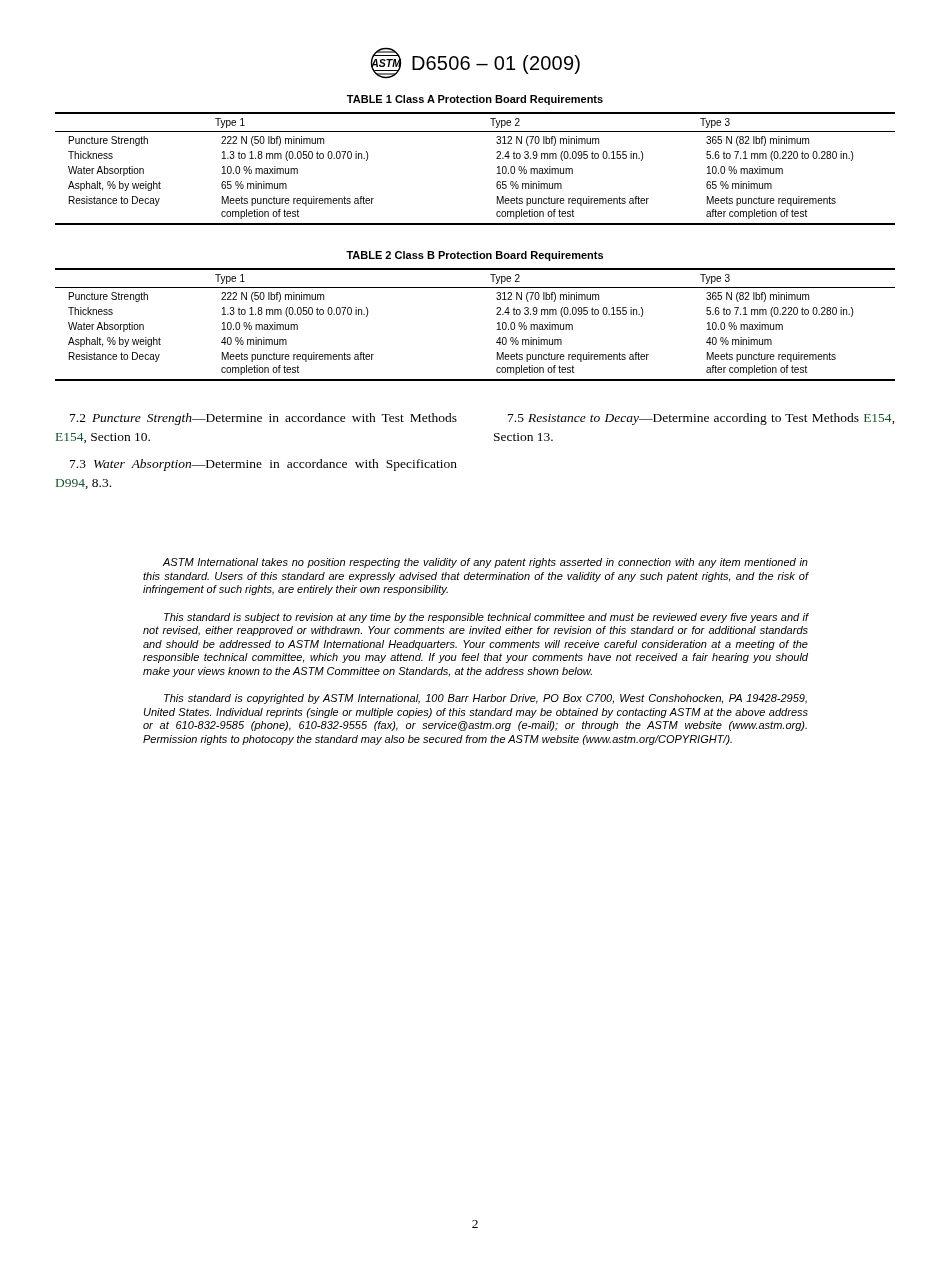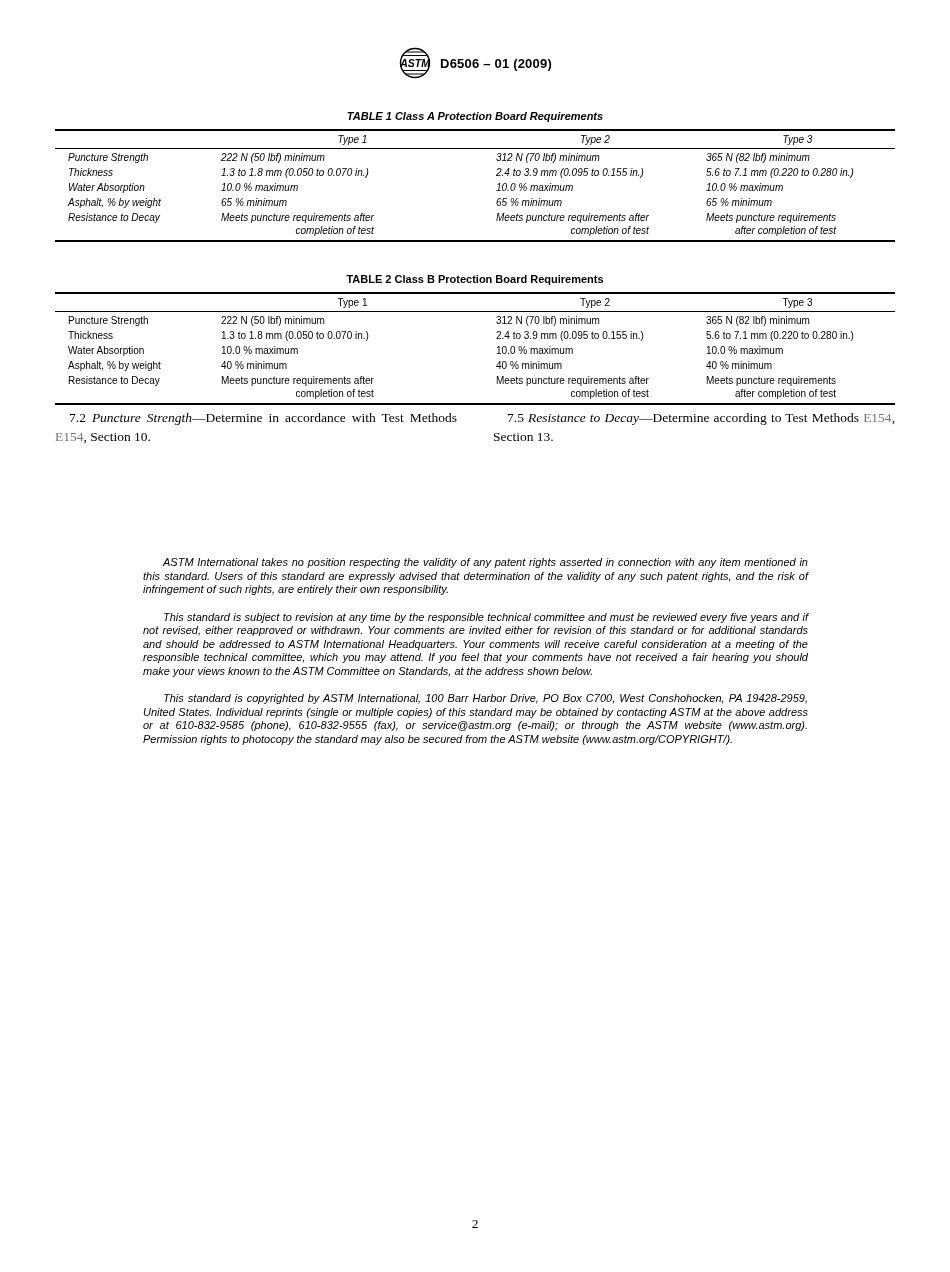--- a/index.html
+++ b/index.html
@@ -13,55 +13,55 @@
     margin:0 auto;
   }
 
   
   .doc-header {
     position:absolute; top:46px; left:0; right:0;
     display:flex; justify-content:center; align-items:center; gap:8px;
   }
   .designation {
     font-family:"Liberation Sans", sans-serif;
-    font-weight:bold; font-size:13px; letter-spacing:.2px;
+    font-weight:normal; font-size:20px; letter-spacing:.2px;
   }
 
   
   .table-block { position:absolute; left:55px; right:55px; }
-  .tb1 { top:110px;font-style:italic; }
-  .tb2 { top:249px;margin-top:24px; }
+  .tb1 { top:93px; }
+  .tb2 { top:249px; }
   .table-caption {
     text-align:center; font-family:"Liberation Sans", sans-serif;
     font-weight:bold; font-size:11px; margin-bottom:7px;
   }
   table.req-table {
     width:100%; border-collapse:collapse; table-layout:fixed;
     font-family:"Liberation Sans", sans-serif; font-size:10px; line-height:13px;
     border-top:2px solid #000; border-bottom:2.5px solid #000;
   }
   col.c0 { width:160px; } col.c1 { width:275px; } col.c2 { width:210px; } col.c3 { width:auto; }
   table.req-table thead th {
     border-bottom:1px solid #000; font-weight:normal;
-    text-align:center; padding:2px 0;
+    text-align:left; padding:2px 0;
   }
   table.req-table tbody td { vertical-align:top; padding:1px 6px; text-align:left; }
   table.req-table tbody td.rowlabel { padding-left:13px; }
   table.req-table tbody tr:first-child td { padding-top:2px; }
   table.req-table tbody tr:last-child td { padding-bottom:3px; }
-  .cellwrap { display:inline-block; white-space:pre-line; text-align:right; }
+  .cellwrap { display:inline-block; white-space:pre-line; text-align:left; }
 
   
   .body-cols {
     position:absolute; top:408px; left:55px; right:55px;
     display:flex; gap:36px;
   }
   .col { flex:1 1 0; font-size:13.5px; line-height:1.42; text-align:justify; }
   .para { margin-bottom:8px; text-indent:14px; }
-  .ref { color:#737373; text-decoration:none; cursor:pointer; }
+  .ref { color:#14532d; text-decoration:none; cursor:pointer; }
   .kw-heading { font-weight:bold; margin:14px 0 10px; text-indent:0; font-size:13.5px; }
 
   
   .notices {
     position:absolute; top:556px; left:143px; right:142px;
     font-family:"Liberation Sans", sans-serif; font-style:italic;
     font-size:11px; line-height:13.5px; text-align:justify;
   }
   .notice { margin-bottom:14px; text-indent:20px; }
 
@@ -200,20 +200,21 @@
             <td><span class="cellwrap">Meets puncture requirements
 after completion of test</span></td>
           </tr>
         </tbody>
     </table>
   </section>
 
   <section class="body-cols">
     <div class="col">
       <p class="para"><span>7.2</span> <i>Puncture Strength</i><span>—Determine in accordance with Test Methods </span><a class="ref">E154</a><span>, Section 10.</span></p>
+      <p class="para"><span>7.3</span> <i>Water Absorption</i><span>—Determine in accordance with Specification </span><a class="ref">D994</a><span>, 8.3.</span></p>
     </div>
     <div class="col">
       <p class="para"><span>7.5</span> <i>Resistance to Decay</i><span>—Determine according to Test Methods </span><a class="ref">E154</a><span>, Section 13.</span></p>
     </div>
   </section>
 
   <section class="notices">
     <p class="notice">ASTM International takes no position respecting the validity of any patent rights asserted in connection with any item mentioned in this standard. Users of this standard are expressly advised that determination of the validity of any such patent rights, and the risk of infringement of such rights, are entirely their own responsibility.</p>
     <p class="notice">This standard is subject to revision at any time by the responsible technical committee and must be reviewed every five years and if not revised, either reapproved or withdrawn. Your comments are invited either for revision of this standard or for additional standards and should be addressed to ASTM International Headquarters. Your comments will receive careful consideration at a meeting of the responsible technical committee, which you may attend. If you feel that your comments have not received a fair hearing you should make your views known to the ASTM Committee on Standards, at the address shown below.</p>
     <p class="notice">This standard is copyrighted by ASTM International, 100 Barr Harbor Drive, PO Box C700, West Conshohocken, PA 19428-2959, United States. Individual reprints (single or multiple copies) of this standard may be obtained by contacting ASTM at the above address or at 610-832-9585 (phone), 610-832-9555 (fax), or service@astm.org (e-mail); or through the ASTM website (www.astm.org). Permission rights to photocopy the standard may also be secured from the ASTM website (www.astm.org/COPYRIGHT/).</p>

